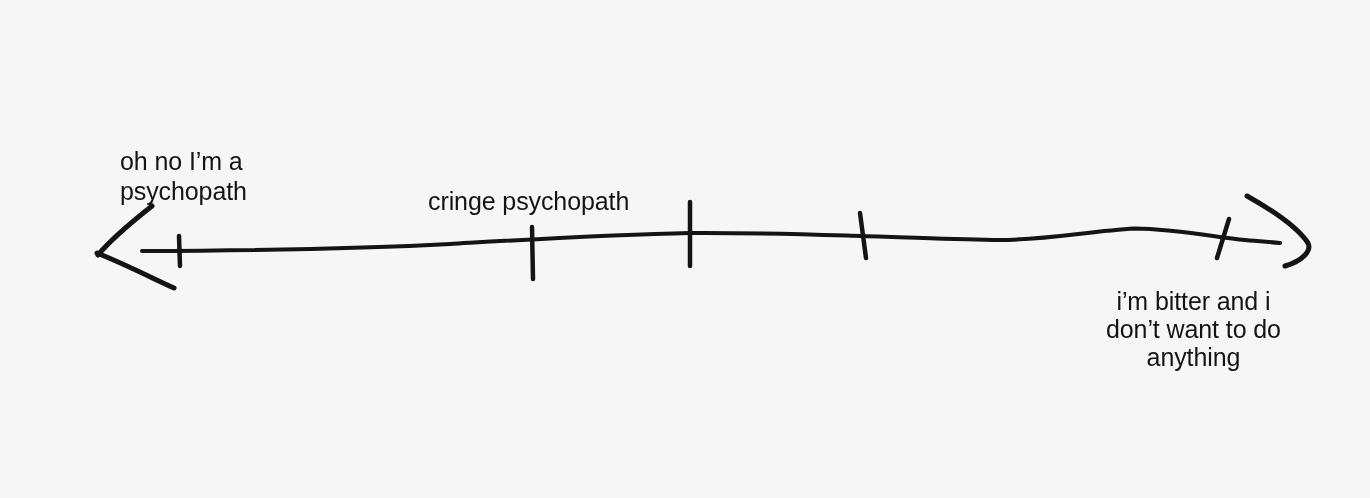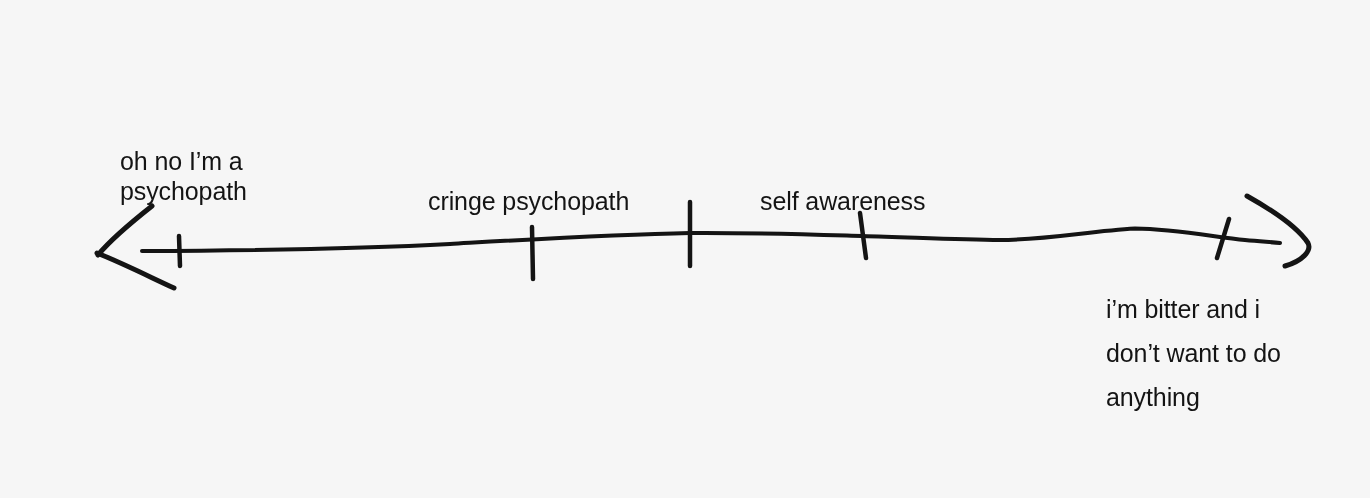--- a/index.html
+++ b/index.html
@@ -39,21 +39,21 @@
     position: absolute;
     font-size: 25px;
     line-height: 30px;
     letter-spacing: -0.1px;
     white-space: pre-line;
     color: var(--ink);
   }
   .label-psychopath { left: 120px; top: 146px; }
   .label-cringe     { left: 428px; top: 186px; }
   .label-awareness  { left: 760px; top: 186px; }
-  .label-bitter     { left: 1106px; top: 287px; line-height: 44px; }
+  .label-bitter     { left: 1106px; top: 287px; line-height: 28px; text-align: center; }
 </style>
 </head>
 <body>
 
 <div class="canvas">
 
   <svg class="drawing" width="1370" height="498" viewBox="0 0 1370 498">
 
     <g>
       <path class="arrowhead" d="M152 206 C 133 221, 112 238, 98 255"></path>
@@ -80,19 +80,18 @@
     <g>
       <path class="arrowhead" d="M1247 196 C 1272 210, 1298 228, 1308 243 C 1312 251, 1302 261, 1285 266"></path>
     </g>
   </svg>
 
   <div class="label label-psychopath">oh no I’m a
 psychopath</div>
 
   <div class="label label-cringe">cringe psychopath</div>
 
-  <div class="label label-awareness">self awareness</div>
 
   <div class="label label-bitter">i’m bitter and i
 don’t want to do
 anything</div>
 
 </div>
 
 </body></html>

